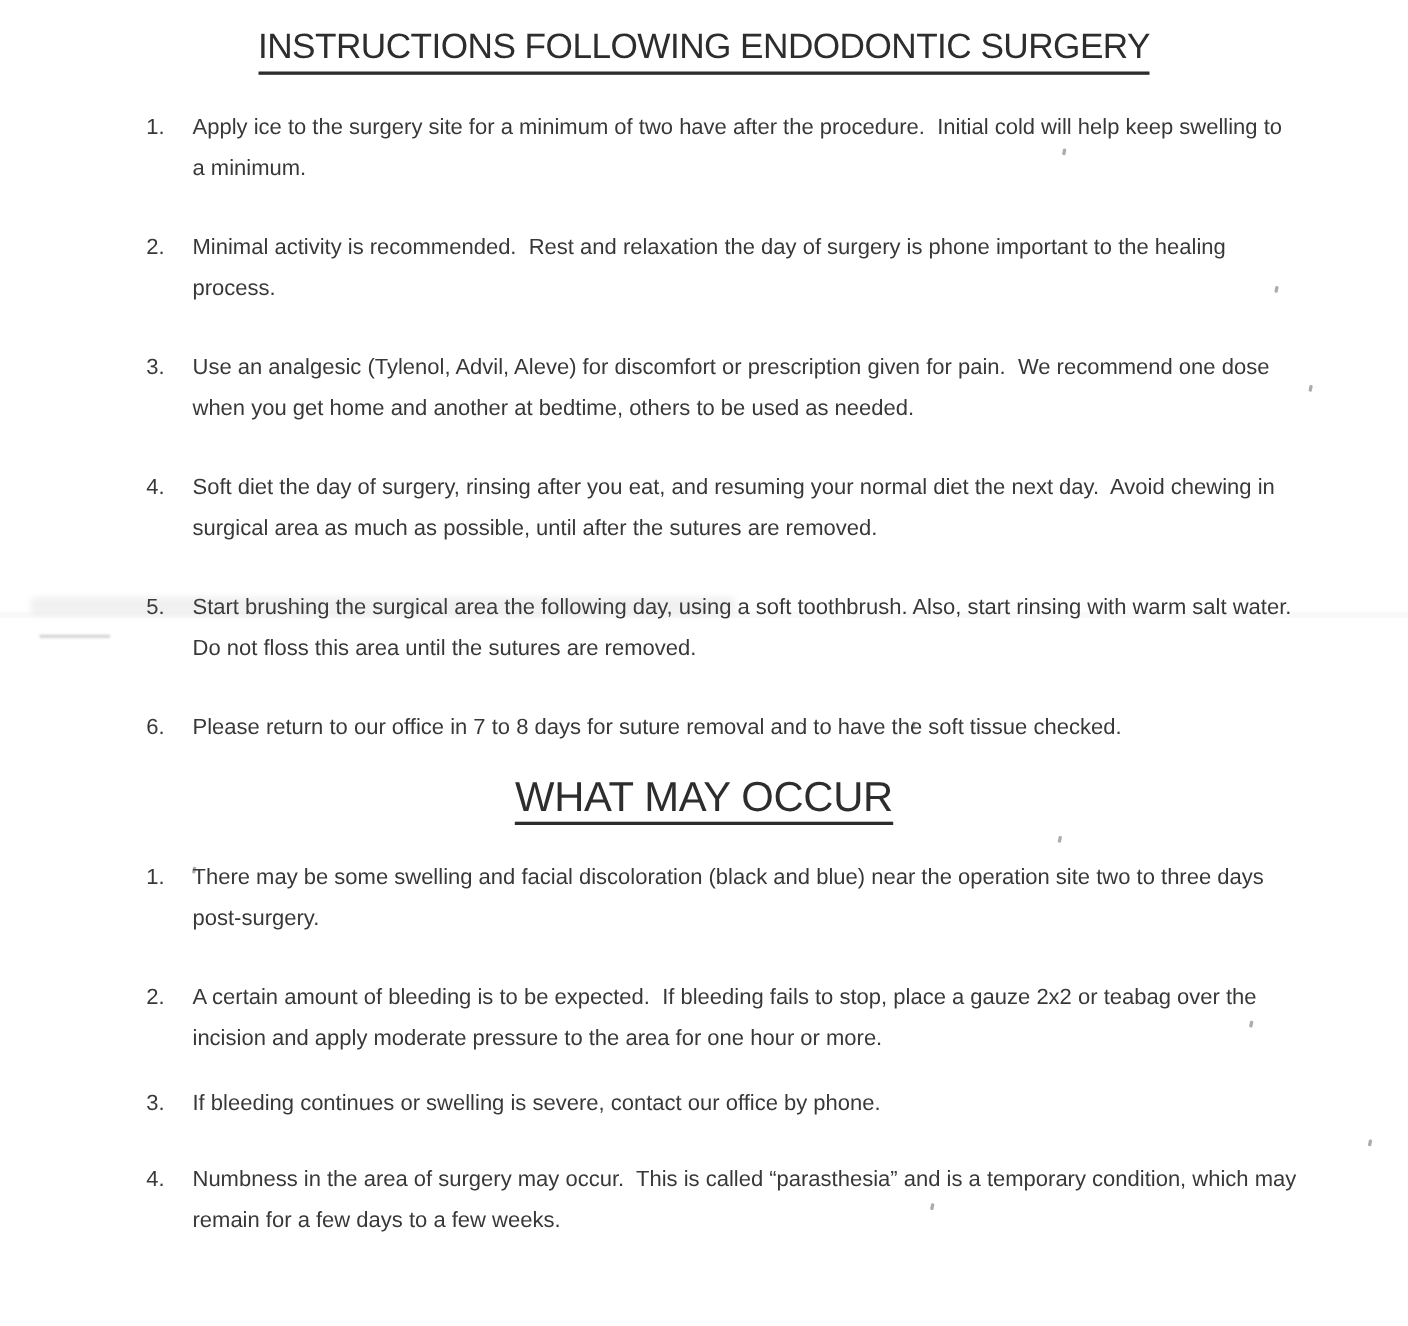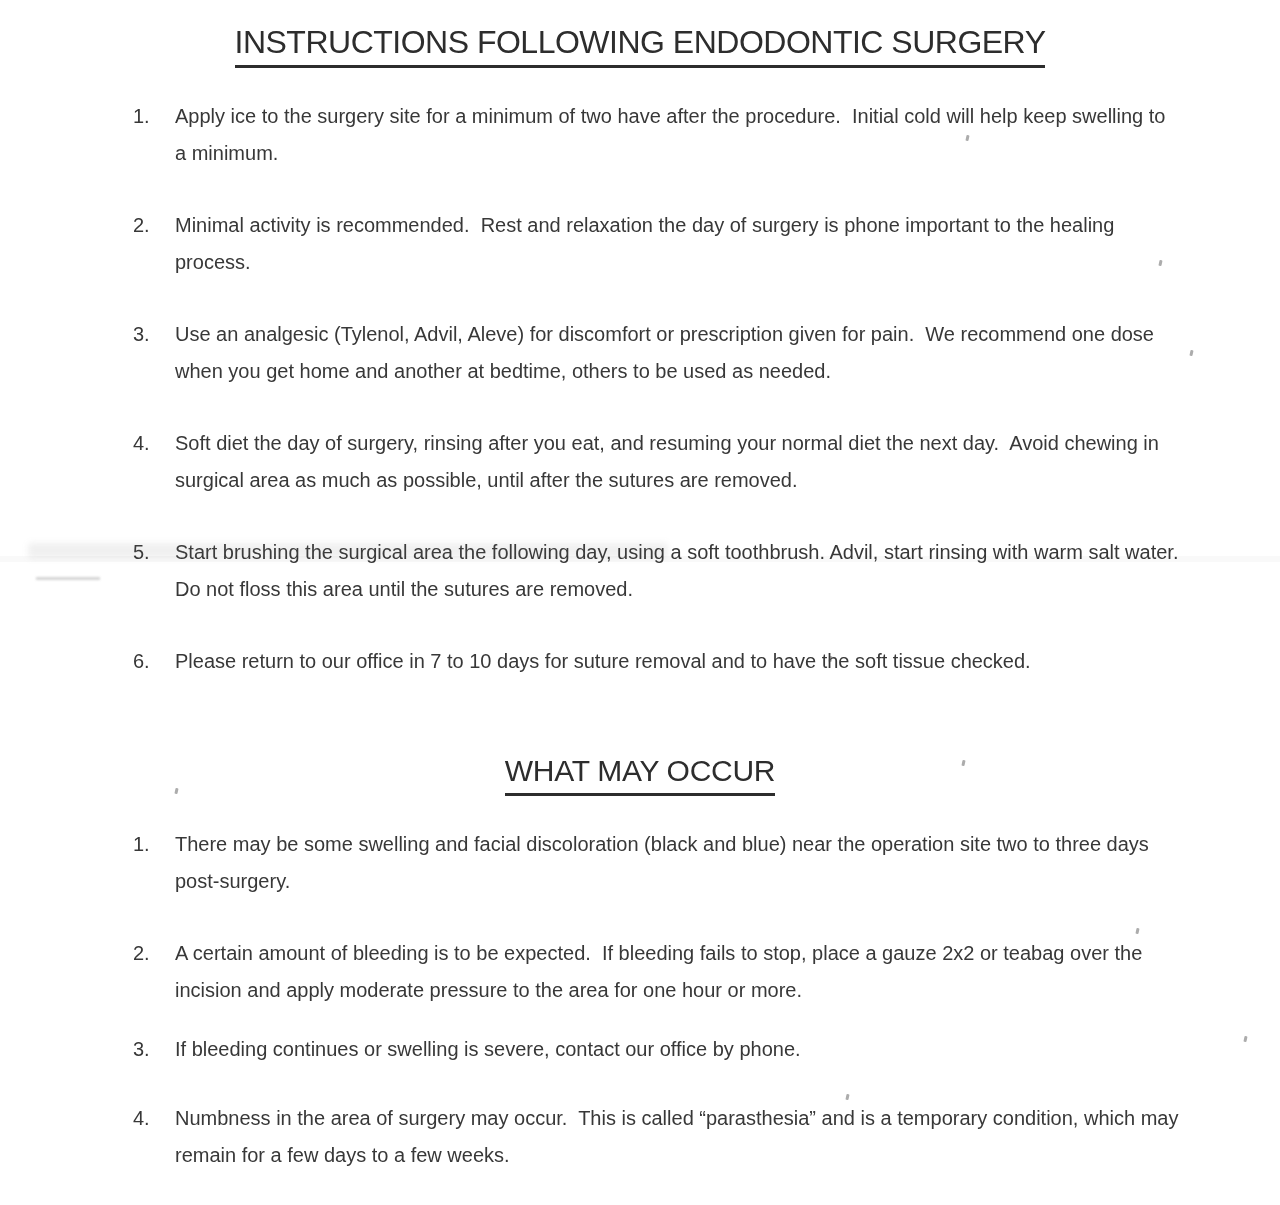--- a/index.html
+++ b/index.html
@@ -32,27 +32,26 @@
     border-bottom: 3px solid #2d2d2d;
     padding-bottom: 3px;
   }
   .section-title {
     text-align: center;
     margin: 25px 0 0 0;
     line-height: 40px;
   }
   .section-title .underlined {
     display: inline-block;
-    font-size: 30px;
+    font-size: 38px;
     font-weight: 400;
     letter-spacing: -0.3px;
     color: #2d2d2d;
     border-bottom: 3px solid #2d2d2d;
     padding-bottom: 2px;
-    margin-top: 46px;
   }
   .num-list {
     margin: 0;
     padding: 0 100px 0 133px;
     list-style: none;
   }
   .num-list.first {
     margin-top: 30px;
   }
   .num-list.second {
@@ -145,25 +144,25 @@
     <li class="item">
       <span class="num">3.</span>
       <span class="txt">Use an analgesic (Tylenol, Advil, Aleve) for discomfort or prescription given for pain.  We recommend one dose when you get home and another at bedtime, others to be used as needed.</span>
     </li>
     <li class="item">
       <span class="num">4.</span>
       <span class="txt">Soft diet the day of surgery, rinsing after you eat, and resuming your normal diet the next day.  Avoid chewing in surgical area as much as possible, until after the sutures are removed.</span>
     </li>
     <li class="item">
       <span class="num">5.</span>
-      <span class="txt">Start brushing the surgical area the following day, using a soft toothbrush. Advil, start rinsing with warm salt water.   Do not floss this area until the sutures are removed.</span>
+      <span class="txt">Start brushing the surgical area the following day, using a soft toothbrush. Also, start rinsing with warm salt water.   Do not floss this area until the sutures are removed.</span>
     </li>
     <li class="item">
       <span class="num">6.</span>
-      <span class="txt">Please return to our office in 7 to 10 days for suture removal and to have the soft tissue checked.</span>
+      <span class="txt">Please return to our office in 7 to 8 days for suture removal and to have the soft tissue checked.</span>
     </li>
   </ol>
 
   <h2 class="section-title">
     <span class="underlined">WHAT MAY OCCUR</span>
   </h2>
 
   <ol class="num-list second">
     <li class="item">
       <span class="num">1.</span>

